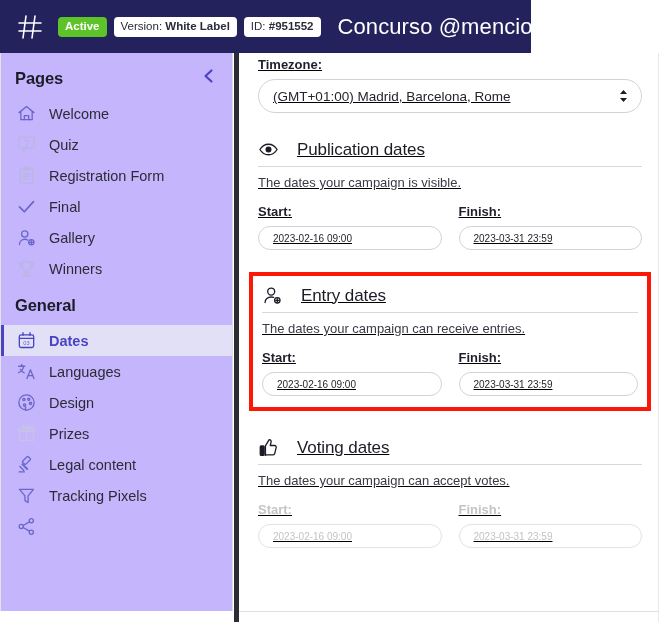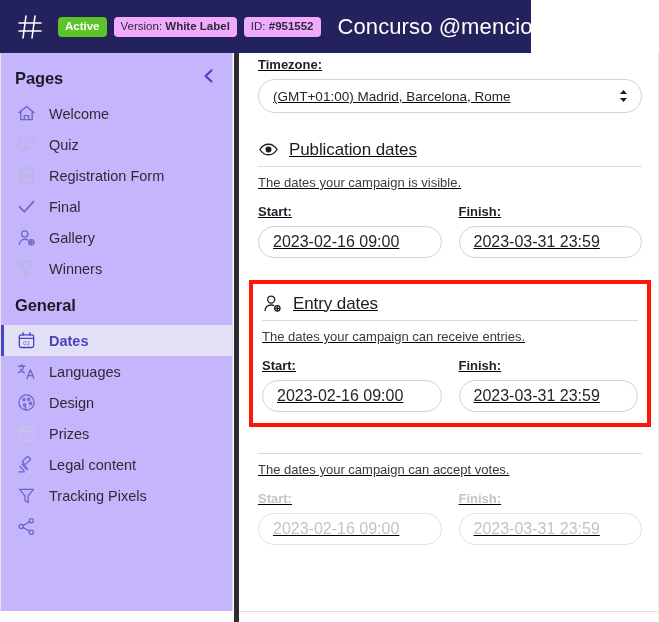--- a/index.html
+++ b/index.html
@@ -51,21 +51,21 @@
     white-space: nowrap;
     margin-right: 7px;
     box-sizing: border-box;
     line-height: 1;
   }
   .badge-active {
     background: #5ec328;
     color: #ffffff;
   }
   .badge-grey {
-    background: #f0abfc;
+    background: #ffffff;
     color: #2b2b3a;
     font-weight: normal;
   }
   .badge-grey b { font-weight: bold; }
   .page-title {
     color: #ffffff;
     font-size: 22px;
     font-weight: 400;
     margin-left: 10px;
     white-space: nowrap;
@@ -205,21 +205,21 @@
     box-sizing: border-box;
   }
   .section.highlight {
     border: 4px solid #fc1707;
     margin: 22px -9px 16px -9px;
     padding: 9px 9px 11px 9px;
   }
   .section-head {
     display: flex;
     align-items: center;
-    gap: 10px;
+    gap: 18px;
     padding-bottom: 6px;
   }
   .section-icon {
     width: 21px;
     height: 21px;
     display: flex;
     align-items: center;
     justify-content: center;
     flex: 0 0 auto;
   }
@@ -247,27 +247,27 @@
     flex: 1 1 0;
     min-width: 0;
   }
   .date-col .dlabel {
     font-size: 13px;
     font-weight: bold;
     color: #1f1f2b;
     margin-bottom: 7px;
   }
   .date-input {
-    height: 32px;
+    height: 24px;
     border: 1px solid #d3d3d6;
     border-radius: 16px;
     display: flex;
     align-items: center;
     padding: 0 14px;
-    font-size: 16px;
+    font-size: 10px;
     color: #24242e;
     box-sizing: border-box;
     background: #fff;
     cursor: text;
     white-space: nowrap;
   }
   .section.disabled .dlabel { color: #c3c3c8; }
   .section.disabled .date-input {
     color: #c3c3c8;
     border-color: #e2e2e5;
@@ -543,20 +543,29 @@
                 <div class="dlabel">Start:</div>
                 <div class="date-input">2023-02-16 09:00</div>
               </div>
               <div class="date-col">
                 <div class="dlabel">Finish:</div>
                 <div class="date-input">2023-03-31 23:59</div>
               </div>
             </div>
           </div>
           <div class="section disabled">
+            <div class="section-head">
+              <span class="section-icon">
+                <svg viewBox="0 0 24 24" width="21" height="21" fill="none" stroke="#1c1c26" stroke-width="1.5" stroke-linejoin="round">
+                  <path d="M8.5 21V10.2l4.3-7.2c1.7.2 2.5 1.4 2.1 3.1l-.9 3.6h5c1.3 0 2.1 1 1.8 2.2l-1.7 7c-.2.9-1 1.5-1.9 1.5H8.5z"></path>
+                  <rect x="2.6" y="10.2" width="4.4" height="10.8" rx="1" fill="#1c1c26"></rect>
+                </svg>
+              </span>
+              <span class="section-title">Voting dates</span>
+            </div>
             <div class="section-rule"></div>
             <div class="section-desc">The dates your campaign can accept votes.</div>
             <div class="date-row">
               <div class="date-col">
                 <div class="dlabel">Start:</div>
                 <div class="date-input">2023-02-16 09:00</div>
               </div>
               <div class="date-col">
                 <div class="dlabel">Finish:</div>
                 <div class="date-input">2023-03-31 23:59</div>

